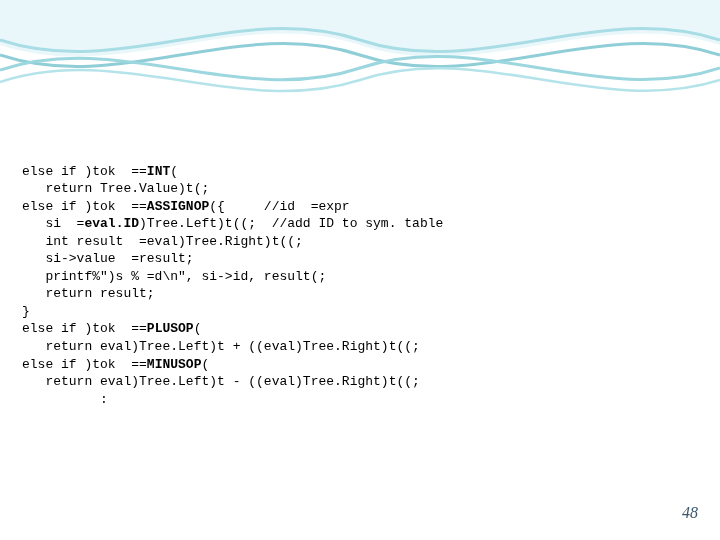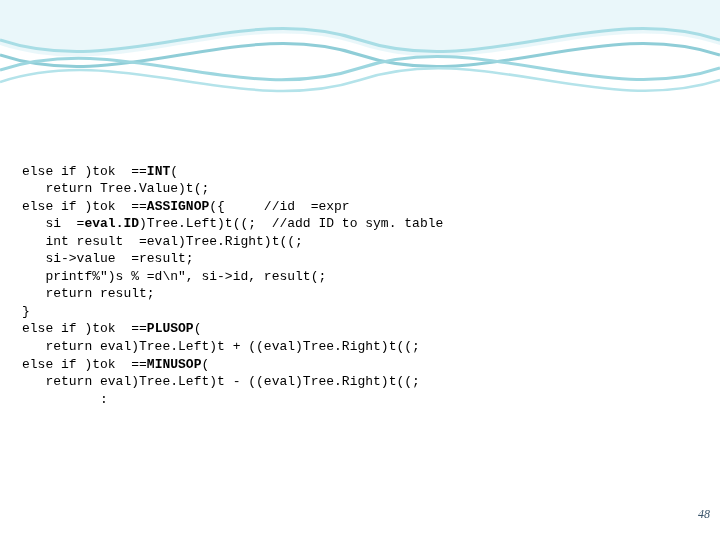--- a/index.html
+++ b/index.html
@@ -25,23 +25,23 @@
     font-size: 13px;
     line-height: 1.35;
     color: #000;
     font-family: "Courier New", monospace;
     white-space: pre;
   }
   .code-block .kw { font-weight: bold; }
   .page-num {
     position: absolute;
     bottom: 18px;
-    right: 10px;
+    right: 22px;
     font-family: Georgia, serif;
-    font-size: 12px;
+    font-size: 16px;
     color: #3b556b;
     font-style: italic;
   }
 </style>
 </head>
 <body>
 
 <div class="wave-container">
   <svg width="720" height="130" viewBox="0 0 720 130">
     <path d="M0,45 C120,85 240,5 360,45 C480,85 600,5 720,45 L720,0 L0,0 Z" fill="#d9f1f5" opacity="0.55"></path>

